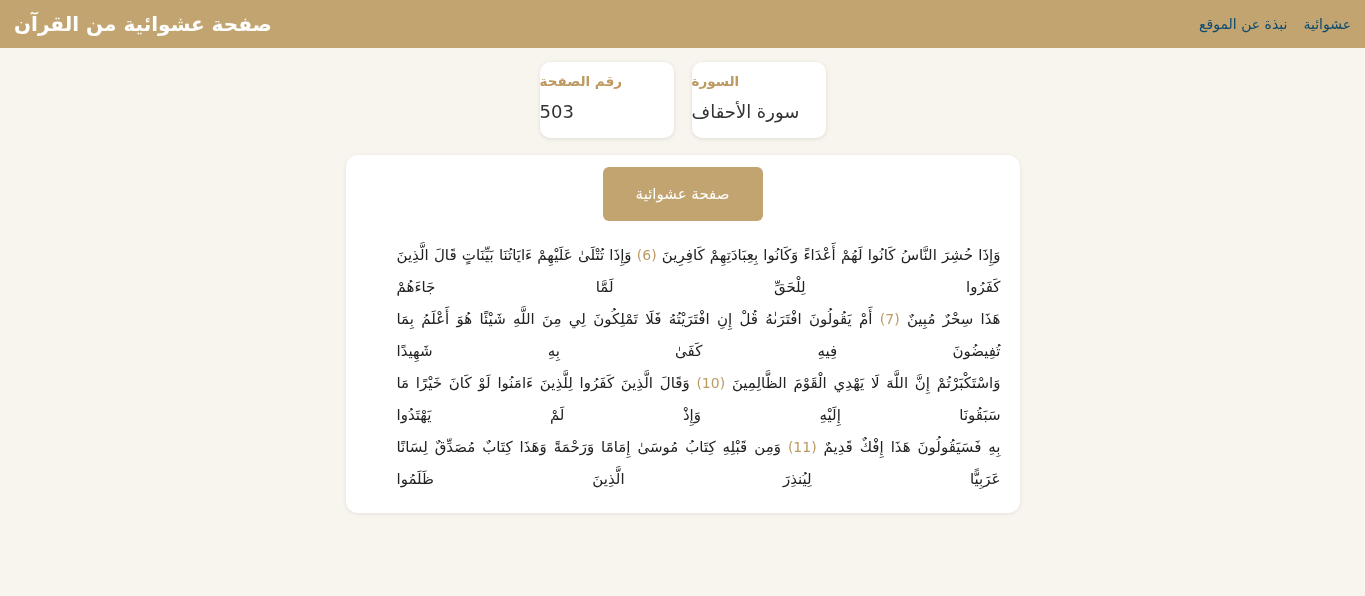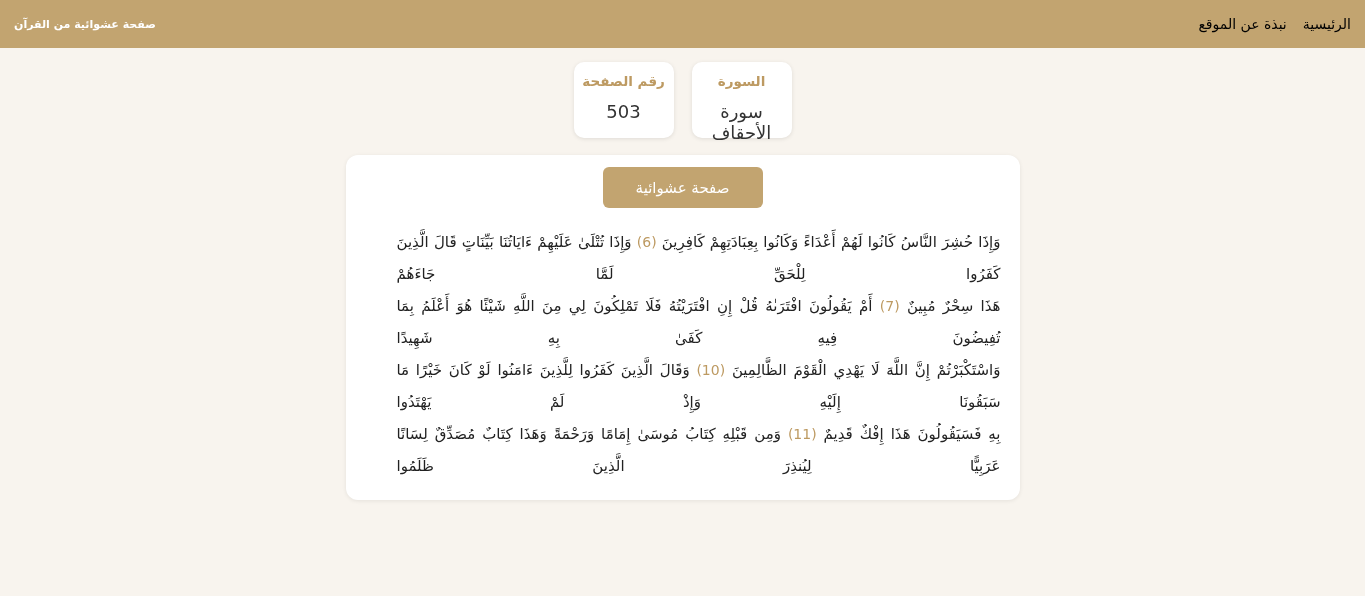--- a/index.html
+++ b/index.html
@@ -23,44 +23,44 @@
   .navbar{
     height:48px;
     background:var(--tan);
     display:flex;
     align-items:center;
     justify-content:space-between;
     padding:0 14px;
   }
   .nav-links{display:flex;align-items:center;gap:16px;}
   .nav-link{
-    color:#000000;
+    color:#0c4a6e;
     font-size:14px;
     text-decoration:none;
     cursor:pointer;
   }
   .brand{
     color:#ffffff;
-    font-size:11px;
+    font-size:20px;
     font-weight:bold;
   }
   
   .cards-row{
     margin-top:14px;
     display:flex;
     justify-content:center;
     gap:18px;
   }
   .info-card{
-    width:100px;
+    width:134px;
     height:76px;
     background:var(--card);
     border-radius:10px;
     box-shadow:0 1px 4px rgba(0,0,0,0.10);
-    text-align:center;
+    text-align:left;
     padding-top:11px;
   }
   .info-card .card-title{
     color:var(--tan-text);
     font-size:13.5px;
     font-weight:bold;
   }
   .info-card .card-value{
     margin-top:12px;
     color:var(--dark);
@@ -72,21 +72,21 @@
     margin:17px auto 0;
     background:var(--card);
     border-radius:12px;
     box-shadow:0 1px 4px rgba(0,0,0,0.08);
     padding:12px 19px 18px;
   }
   .random-btn{
     display:block;
     margin:0 auto;
     width:160px;
-    height:41px;
+    height:54px;
     background:var(--tan);
     color:#ffffff;
     font-size:15px;
     font-family:"DejaVu Sans","Liberation Sans",sans-serif;
     border:none;
     border-radius:6px;
     cursor:pointer;
   }
   .quran-text{
     margin-top:18px;
@@ -104,21 +104,21 @@
     color:var(--tan-text);
     font-size:14px;
     unicode-bidi:isolate;
   }
 </style>
 </head>
 <body>
 
 <header class="navbar">
   <nav class="nav-links">
-    <a class="nav-link" href="#">الرئيسية</a>
+    <a class="nav-link" href="#">عشوائية</a>
     <a class="nav-link" href="#">نبذة عن الموقع</a>
   </nav>
   <div class="brand">صفحة عشوائية من القرآن</div>
 </header>
 
 <section class="cards-row">
   <div class="info-card">
     <div class="card-title">السورة</div>
     <div class="card-value">سورة الأحقاف</div>
   </div>

